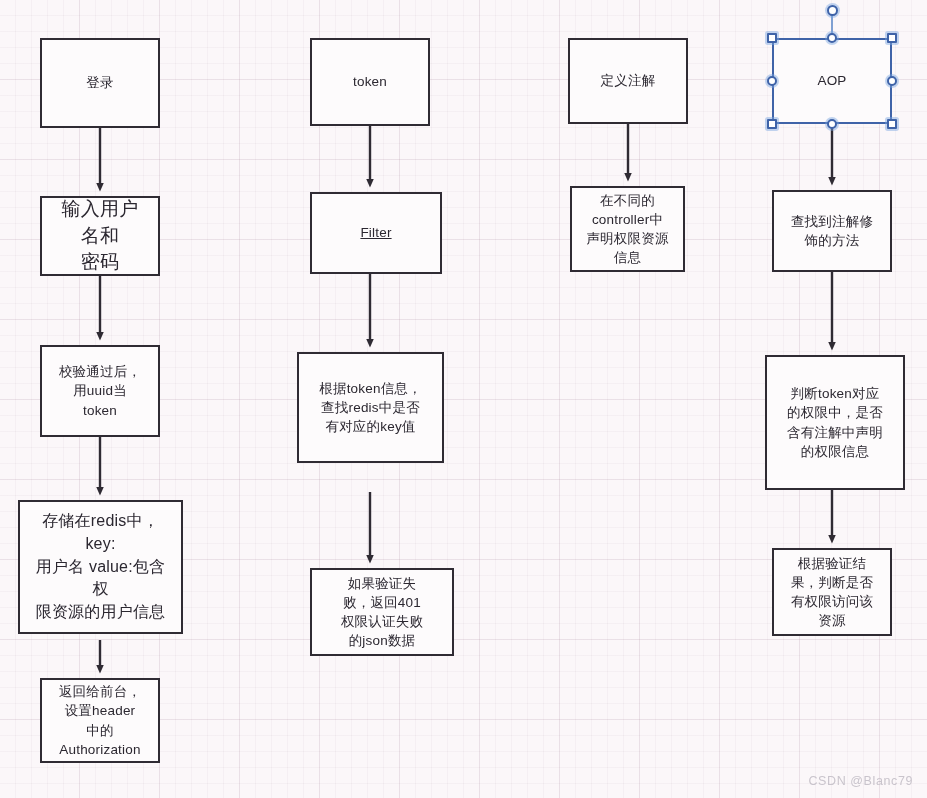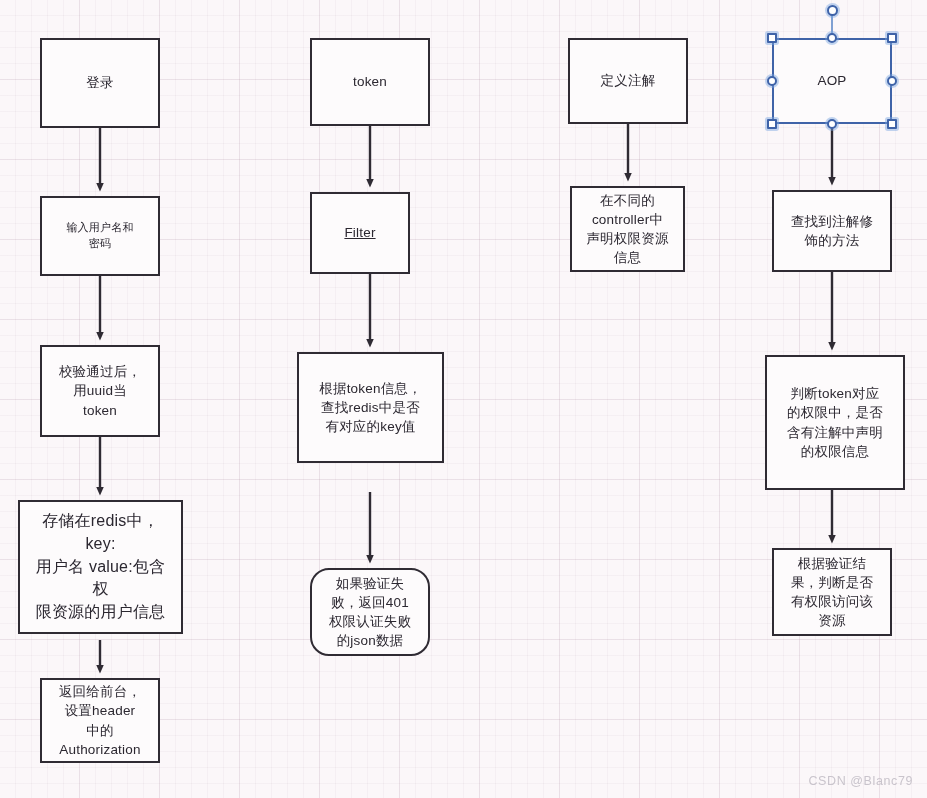--- a/index.html
+++ b/index.html
@@ -119,38 +119,38 @@
         <line x1="370" y1="492" x2="370" y2="559" stroke="#2f2b33" stroke-width="2.4" marker-end="url(#arrowhead)"></line>
         <line x1="628" y1="124" x2="628" y2="177" stroke="#2f2b33" stroke-width="2.4" marker-end="url(#arrowhead)"></line>
         <line x1="832" y1="124" x2="832" y2="181" stroke="#2f2b33" stroke-width="2.4" marker-end="url(#arrowhead)"></line>
         <line x1="832" y1="272" x2="832" y2="346" stroke="#2f2b33" stroke-width="2.4" marker-end="url(#arrowhead)"></line>
         <line x1="832" y1="490" x2="832" y2="539" stroke="#2f2b33" stroke-width="2.4" marker-end="url(#arrowhead)"></line>
       </g>
   </svg>
 
   <div id="node-layer">
       <div class="node" style="left: 40px; top: 38px; width: 120px; height: 90px; font-size: 13.5px;"><span class="node-label">登录</span></div>
-      <div class="node" style="left: 40px; top: 196px; width: 120px; height: 80px; font-size: 11px;"><span class="node-label">输入用户名和
+      <div class="node" style="left: 40px; top: 196px; width: 120px; height: 80px; font-size: 19px;"><span class="node-label">输入用户名和
 密码</span></div>
       <div class="node" style="left: 40px; top: 345px; width: 120px; height: 92px; font-size: 13.5px;"><span class="node-label">校验通过后，
 用uuid当
 token</span></div>
       <div class="node" style="left: 18px; top: 500px; width: 165px; height: 134px; font-size: 16px;"><span class="node-label">存储在redis中，key:
 用户名 value:包含权
 限资源的用户信息</span></div>
       <div class="node" style="left: 40px; top: 678px; width: 120px; height: 85px; font-size: 13.5px; text-align: center;"><span class="node-label">返回给前台，
 设置header
 中的
 Authorization</span></div>
       <div class="node" style="left: 310px; top: 38px; width: 120px; height: 88px; font-size: 13.5px;"><span class="node-label">token</span></div>
-      <div class="node" style="left: 310px; top: 192px; width: 100px; height: 82px; font-size: 13.5px; text-decoration: underline;"><span class="node-label">Filter</span></div>
+      <div class="node" style="left: 310px; top: 192px; width: 132px; height: 82px; font-size: 13.5px; text-decoration: underline;"><span class="node-label">Filter</span></div>
       <div class="node" style="left: 297px; top: 352px; width: 147px; height: 111px; font-size: 13.5px;"><span class="node-label">根据token信息，
 查找redis中是否
 有对应的key值</span></div>
-      <div class="node" style="left: 310px; top: 568px; width: 120px; height: 88px; font-size: 13.5px; border-radius: 19px;"><span class="node-label">如果验证失
+      <div class="node" style="left: 310px; top: 568px; width: 144px; height: 88px; font-size: 13.5px;"><span class="node-label">如果验证失
 败，返回401
 权限认证失败
 的json数据</span></div>
       <div class="node" style="left: 568px; top: 38px; width: 120px; height: 86px; font-size: 13.5px;"><span class="node-label">定义注解</span></div>
       <div class="node" style="left: 570px; top: 186px; width: 115px; height: 86px; font-size: 13.5px;"><span class="node-label">在不同的
 controller中
 声明权限资源
 信息</span></div>
       <div class="node selected" style="left: 772px; top: 38px; width: 120px; height: 86px; font-size: 13.5px;"><span class="node-label">AOP</span></div>
       <div class="node" style="left: 772px; top: 190px; width: 120px; height: 82px; font-size: 13.5px;"><span class="node-label">查找到注解修

